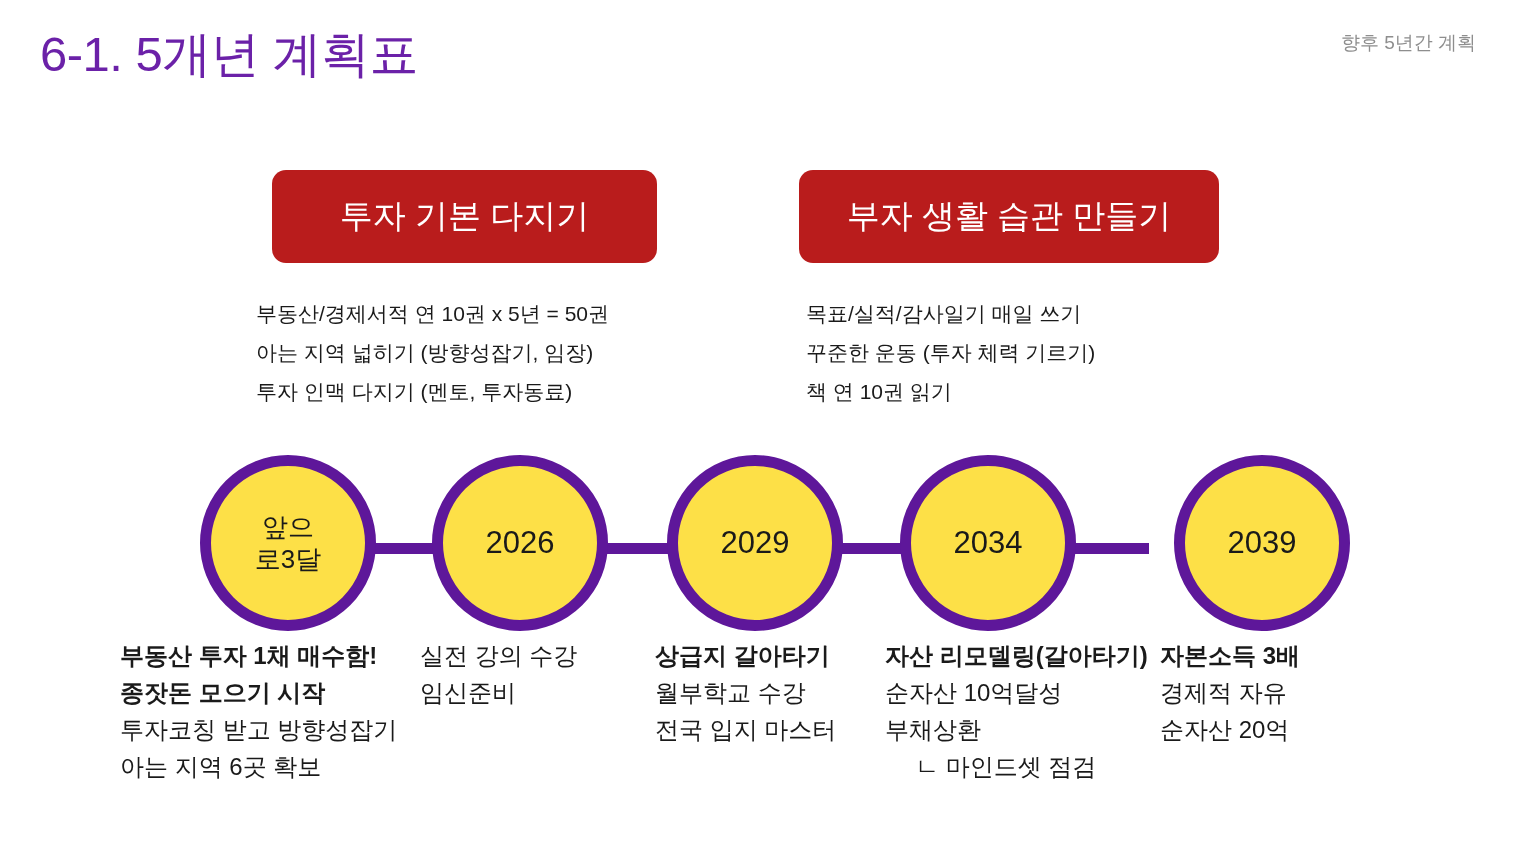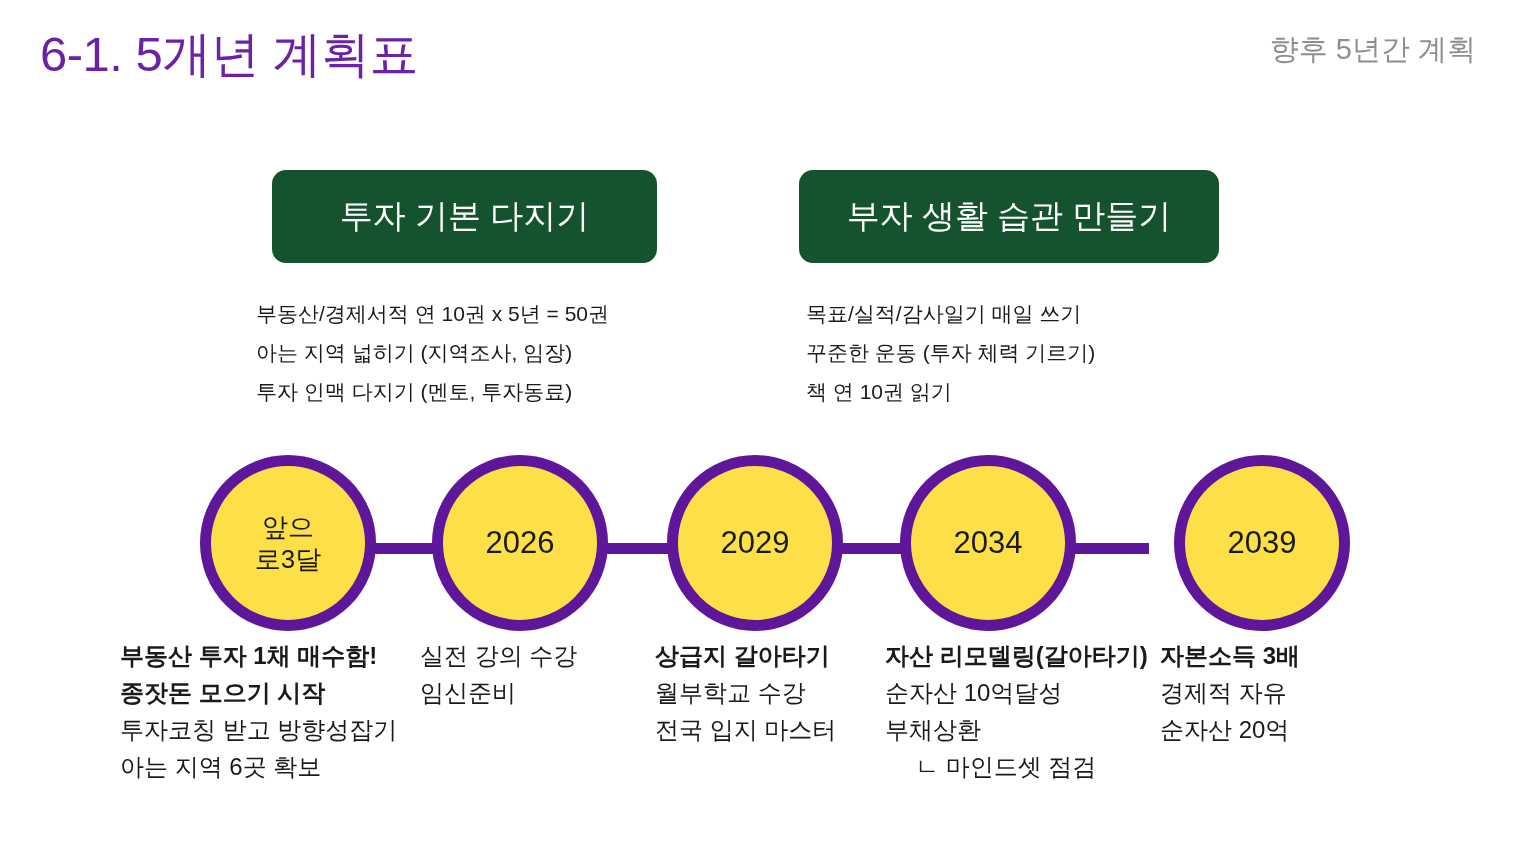--- a/index.html
+++ b/index.html
@@ -24,29 +24,29 @@
     font-size: 49px;
     font-weight: 400;
     color: #6b21a8;
     letter-spacing: -0.5px;
     white-space: nowrap;
   }
   .header-note {
     position: absolute;
     right: 44px;
     top: 30px;
-    font-size: 29px;
+    font-size: 19px;
     color: #8e8e8e;
     white-space: nowrap;
   }
 
   
   .pill {
     position: absolute;
-    background: #14532d;
+    background: #b91c1c;
     border-radius: 14px;
     color: #ffffff;
     display: flex;
     align-items: center;
     justify-content: center;
     font-size: 33px;
     font-weight: 400;
     box-sizing: border-box;
     padding: 0 26px;
     white-space: nowrap;
@@ -109,21 +109,21 @@
 </style>
 </head>
 <body>
 
 <div class="page-title">6-1. 5개년 계획표</div>
 <div class="header-note">향후 5년간 계획</div>
 
 <div class="pill" id="pill-0">투자 기본 다지기</div>
 <div class="pill-body" id="body-0">
     <div>부동산/경제서적 연 10권 x 5년 = 50권</div>
-    <div>아는 지역 넓히기 (지역조사, 임장)</div>
+    <div>아는 지역 넓히기 (방향성잡기, 임장)</div>
     <div>투자 인맥 다지기 (멘토, 투자동료)</div>
   </div>
 
 <div class="pill" id="pill-1">부자 생활 습관 만들기</div>
 <div class="pill-body" id="body-1">
     <div>목표/실적/감사일기 매일 쓰기</div>
     <div>꾸준한 운동 (투자 체력 기르기)</div>
     <div>책 연 10권 읽기</div>
   </div>
 

